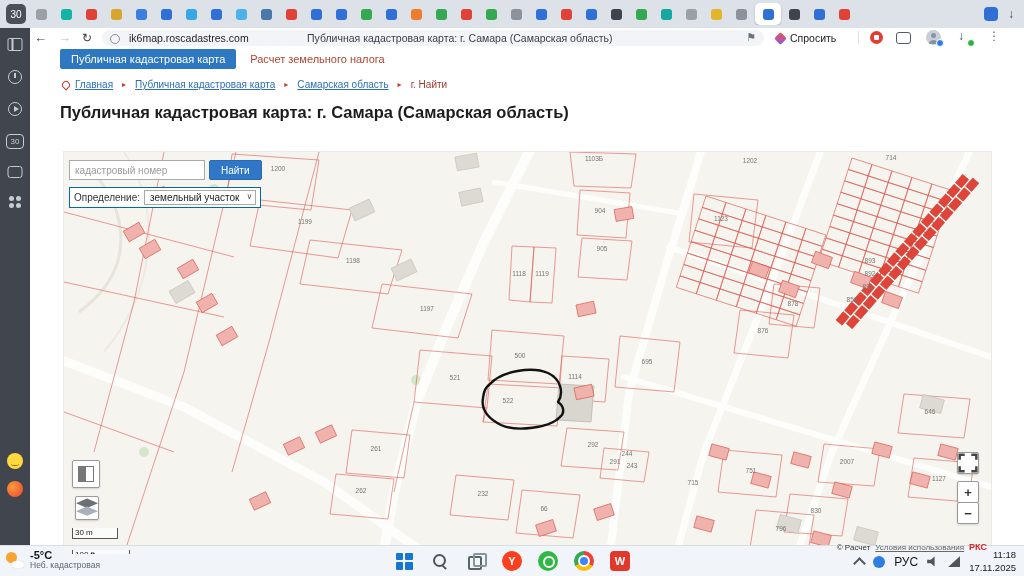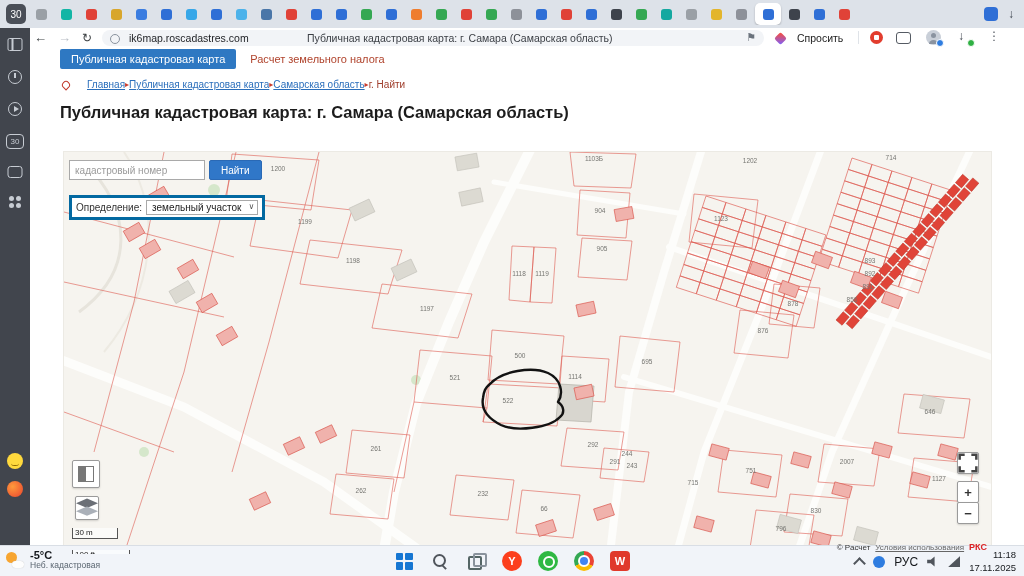--- a/index.html
+++ b/index.html
@@ -20,21 +20,21 @@
   .strip-dl{font-size:12px;color:#3f4650;font-weight:bold;}
 
   
   .toolbar{position:absolute;left:0;top:28px;width:1024px;height:20px;background:#fff;border-bottom:1px solid #e4e7ec;}
   .nav-ic{position:absolute;top:1px;font-size:13px;color:#3c4043;line-height:18px;}
   .omnibox{position:absolute;left:102px;top:2px;width:662px;height:16px;background:#f2f4f7;border-radius:9px;}
   .site-info{position:absolute;left:8px;top:3.5px;width:8px;height:8px;border:1.5px solid #8a939e;border-radius:50%;}
   .url{position:absolute;left:27px;top:2px;font-size:10.5px;color:#1d1f23;}
   .otitle{position:absolute;left:205px;top:2px;font-size:10.5px;color:#3b3f45;white-space:nowrap;}
   .flag{position:absolute;right:8px;top:1px;font-size:11px;color:#6a727c;}
-  .ask{position:absolute;left:776px;top:1px;height:18px;display:flex;align-items:center;gap:12px;}
+  .ask{position:absolute;left:776px;top:1px;height:18px;display:flex;align-items:center;gap:5px;}
   .ask-ic{width:9px;height:9px;transform:rotate(45deg);border-radius:2px;
     background:linear-gradient(135deg,#ff4d32,#7b61ff);}
   .ask-label{font-size:10.5px;color:#222;}
   .tb-div{position:absolute;left:858px;top:3px;width:1px;height:13px;background:#dfe3e8;}
   .adblock{position:absolute;left:870px;top:3px;width:13px;height:13px;border-radius:50%;background:#e23d2e;}
   .adblock::after{content:"";position:absolute;left:4px;top:4px;width:5px;height:5px;border-radius:1px;background:#fff;}
   .chat-ic{position:absolute;left:896px;top:4px;width:13px;height:10px;border:1.5px solid #555b63;border-radius:3px;}
   .profile{position:absolute;left:926px;top:2px;width:15px;height:15px;border-radius:50%;background:#c9cfd8;}
   .profile::before{content:"";position:absolute;left:5px;top:2.5px;width:5px;height:5px;border-radius:50%;background:#8a93a0;}
   .profile::after{content:"";position:absolute;left:3px;bottom:1.5px;width:9px;height:4px;border-radius:50%/100% 100% 0 0;background:#8a93a0;}
@@ -78,22 +78,22 @@
   .map{position:absolute;left:33px;top:103px;width:927px;height:402px;overflow:hidden;
     border:1px solid #eceae4;background:#f6f4ef;}
   .map svg{display:block;width:100%;height:100%;}
   .parcel-label{position:absolute;transform:translate(-50%,-50%);font-size:6.5px;color:#767672;white-space:nowrap;z-index:3;}
   .map-search{position:absolute;left:5px;top:8px;display:flex;gap:4px;z-index:5;}
   .map-search input{width:124px;height:18px;border:1px solid #a9a9a9;font-size:10px;padding:0 5px;
     font-family:"Liberation Sans",sans-serif;background:#fff;color:#333;}
   .map-search input::placeholder{color:#9a9a9a;}
   .btn-find{height:20px;padding:0 11px;background:#3077c8;color:#fff;font-size:10px;border:1px solid #2a69b5;border-radius:2px;
     font-family:"Liberation Sans",sans-serif;cursor:pointer;}
-  .map-filter{position:absolute;left:5px;top:35px;z-index:5;background:#fff;border:3px solid #0369a1;
-    padding:2px 4px;display:flex;align-items:center;gap:4px;font-size:10px;color:#333;margin-top:8px;}
+  .map-filter{position:absolute;left:5px;top:35px;z-index:5;background:#fff;border:1px solid #0369a1;
+    padding:2px 4px;display:flex;align-items:center;gap:4px;font-size:10px;color:#333;}
   .sel{position:relative;border:1px solid #a9a9a9;background:#fff;padding:1px 16px 1px 5px;font-size:10px;color:#222;cursor:pointer;}
   .sel-arrow{position:absolute;right:3px;top:1px;font-size:8px;color:#555;}
   .ctl{position:absolute;background:#fff;border:1px solid #9a9a9a;border-radius:2px;z-index:5;
     display:flex;align-items:center;justify-content:center;cursor:pointer;box-shadow:0 1px 2px rgba(0,0,0,.15);}
   .ctl-base{left:8px;top:308px;width:26px;height:26px;}
   .base-ic{width:14px;height:14px;border:1px solid #777;background:linear-gradient(90deg,#777 50%,#fff 50%);}
   .ctl-layers{left:11px;top:344px;width:22px;height:22px;}
   .ctl-fs{right:12px;top:300px;width:20px;height:20px;}
   .ctl-zin{right:12px;top:329px;width:20px;height:20px;font-size:13px;font-weight:bold;color:#333;}
   .ctl-zout{right:12px;top:350px;width:20px;height:20px;font-size:13px;font-weight:bold;color:#333;}
@@ -293,21 +293,21 @@
     <span class="sb sb-alice"></span>
   </div>
 
   <div class="page">
     <div class="site-tabs">
         <span class="site-tab active">Публичная кадастровая карта</span>
         <span class="site-tab">Расчет земельного налога</span>
       </div>
     <div class="crumbs">
       <span class="bc-pin"></span>
-      <span style="display:flex;align-items:center;gap:0;margin-left:12px;">
+      <span style="display:flex;align-items:center;gap:9px;">
           <span class="bc-item">Главная</span>
           <span class="bc-sep">▸</span>
           <span class="bc-item">Публичная кадастровая карта</span>
           <span class="bc-sep">▸</span>
           <span class="bc-item">Самарская область</span>
           <span class="bc-sep">▸</span>
           <span class="bc-item last">г. Найти</span>
         </span>
     </div>
     <div class="h1">Публичная кадастровая карта: г. Самара (Самарская область)</div>

